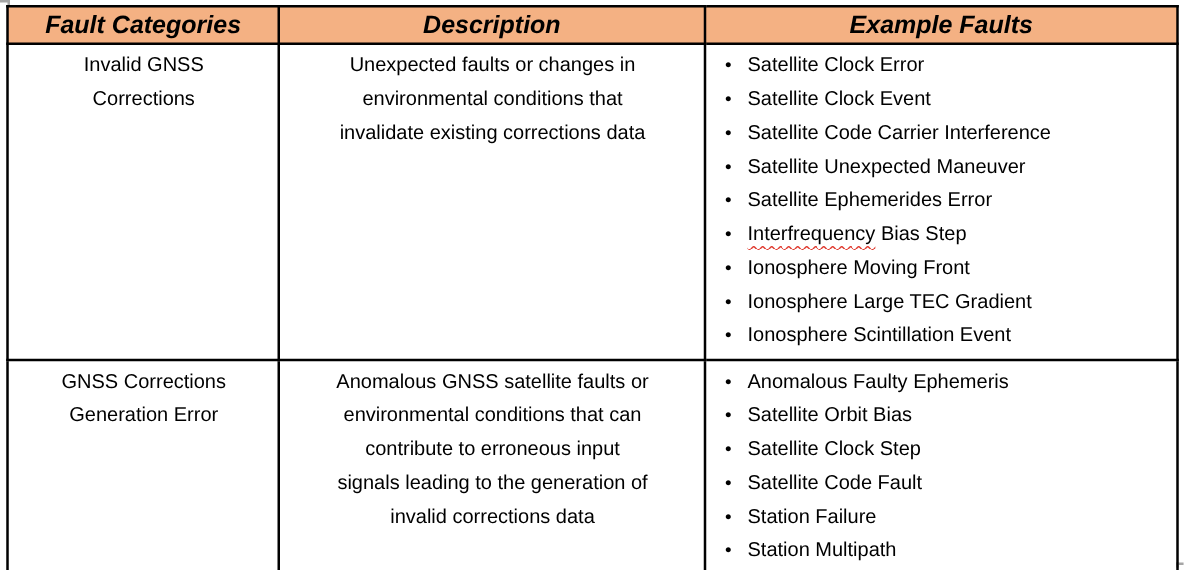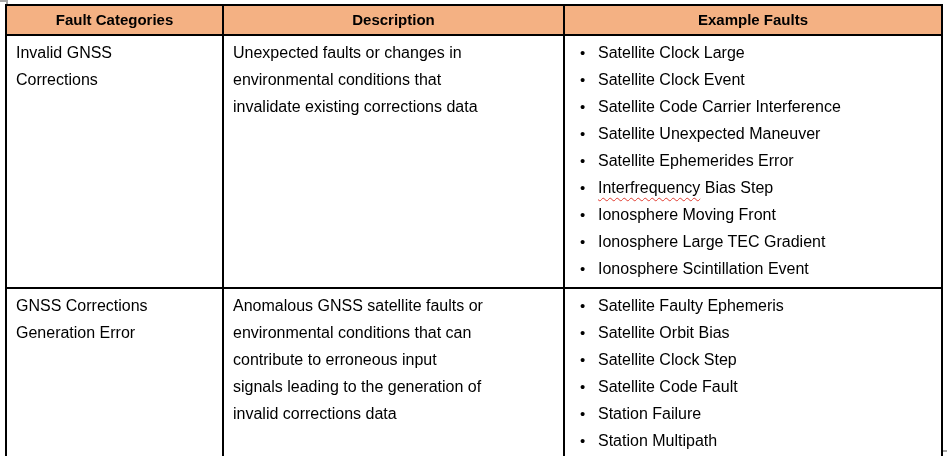--- a/index.html
+++ b/index.html
@@ -19,31 +19,32 @@
     border-collapse: collapse;
     table-layout: fixed;
   }
   th, td {
     border: 2px solid var(--border, #000);
     vertical-align: top;
   }
   th {
     background: var(--header-bg, #F4B183);
     font-weight: bold;
-    font-size: 15px;
+    font-size: 20px;
     line-height: 26px;
     height: 28px;
     padding: 1px 4px;
+    font-style: italic;
   }
   td {
     font-size: 16px;
     line-height: 27px;
     padding: 3px 8px 5px 9px;
   }
-  td.cat-cell, td.desc-cell { white-space: pre-line; }
+  td.cat-cell, td.desc-cell { white-space: pre-line; text-align: center; }
   td.faults-cell { padding: 3px 4px 5px 0; }
   ul.fault-list { list-style: none; margin: 0; padding: 0; }
   ul.fault-list li { display: flex; line-height: 27px; }
   .bullet {
     flex: 0 0 33px;
     padding-left: 15px;
     font-size: 15px;
   }
   .fault-text { flex: 1 1 auto; }
   .misspelled {
@@ -91,21 +92,21 @@
     <tr>
       <td class="cat-cell">Invalid GNSS
 Corrections</td>
       <td class="desc-cell">Unexpected faults or changes in
 environmental conditions that
 invalidate existing corrections data</td>
       <td class="faults-cell">
         <ul class="fault-list">
             <li>
               <span class="bullet">•</span>
-              <span class="fault-text">Satellite Clock Large</span>
+              <span class="fault-text">Satellite Clock Error</span>
             </li>
             <li>
               <span class="bullet">•</span>
               <span class="fault-text">Satellite Clock Event</span>
             </li>
             <li>
               <span class="bullet">•</span>
               <span class="fault-text">Satellite Code Carrier Interference</span>
             </li>
             <li>
@@ -140,21 +141,21 @@
 Generation Error</td>
       <td class="desc-cell">Anomalous GNSS satellite faults or
 environmental conditions that can
 contribute to erroneous input
 signals leading to the generation of
 invalid corrections data</td>
       <td class="faults-cell">
         <ul class="fault-list">
             <li>
               <span class="bullet">•</span>
-              <span class="fault-text">Satellite Faulty Ephemeris</span>
+              <span class="fault-text">Anomalous Faulty Ephemeris</span>
             </li>
             <li>
               <span class="bullet">•</span>
               <span class="fault-text">Satellite Orbit Bias</span>
             </li>
             <li>
               <span class="bullet">•</span>
               <span class="fault-text">Satellite Clock Step</span>
             </li>
             <li>

